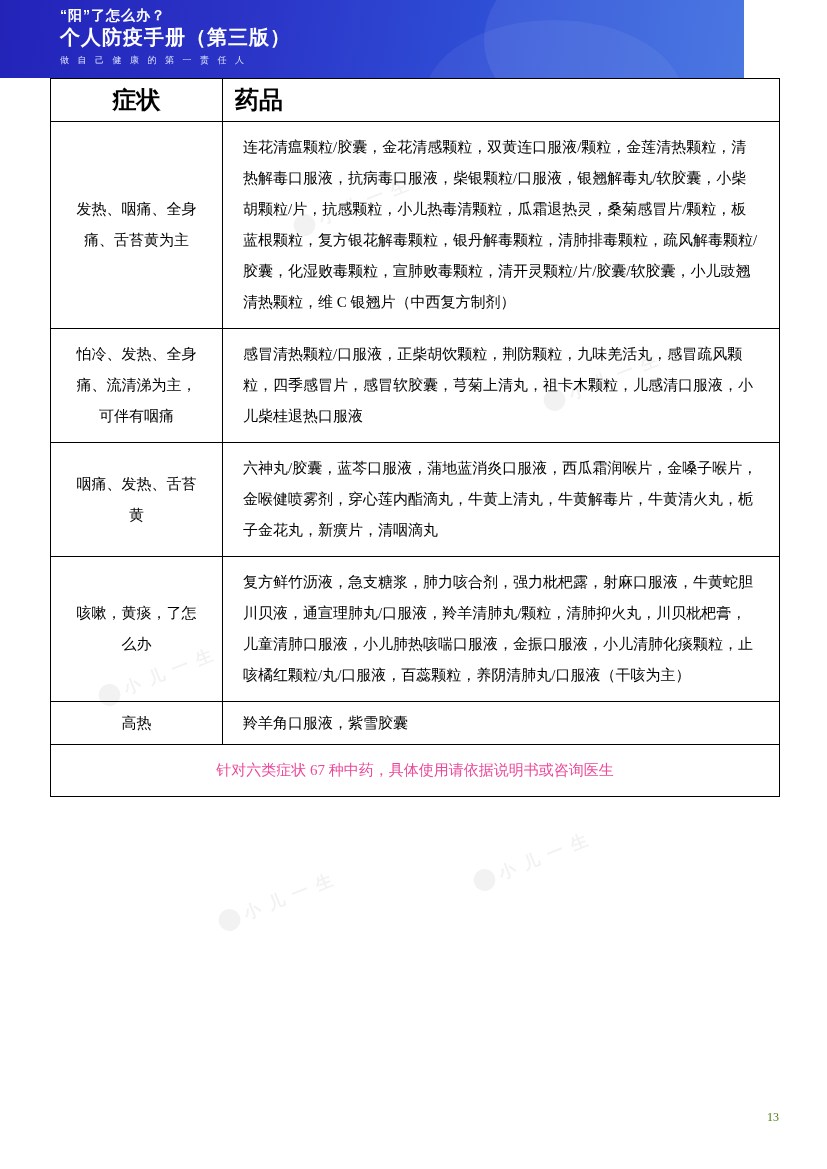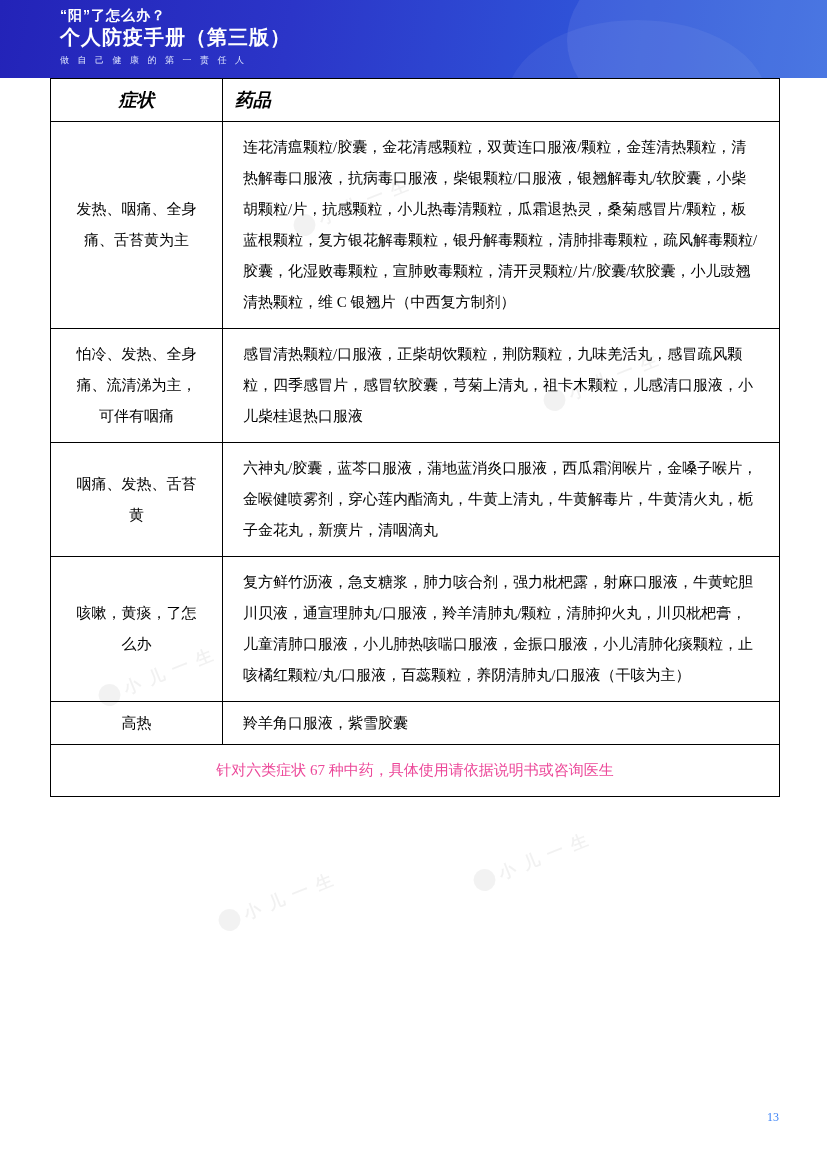--- a/index.html
+++ b/index.html
@@ -14,21 +14,21 @@
     color: #000000;
     position: relative;
     overflow: hidden;
   }
 
   
   .banner {
     position: absolute;
     left: 0;
     top: 0;
-    width: 827px;
+    width: 744px;
     height: 78px;
     background: linear-gradient(100deg, #2323b8 0%, #2b35c8 35%, #2f53d8 70%, #3b6ce0 100%);
     overflow: hidden;
   }
   .banner-swoosh {
     position: absolute;
     right: -40px;
     top: -60px;
     width: 300px;
     height: 200px;
@@ -89,24 +89,23 @@
   table.med td, table.med th {
     border: 1px solid #000000;
     vertical-align: middle;
     padding: 10px 20px;
     font-size: 15px;
     line-height: 31px;
     font-family: "Liberation Serif", "DejaVu Serif", serif;
   }
   table.med th {
     font-weight: bold;
-    font-size: 18px;
+    font-size: 24px;
     padding: 8px 12px;
     line-height: 26px;
-    font-style: italic;
   }
   col.c1 { width: 172px; }
   col.c2 { width: 557px; }
 
   th.h-symptom { text-align: center; }
   th.h-drug { text-align: left; }
 
   td.symptom {
     text-align: center;
     line-height: 34px;
@@ -155,21 +154,21 @@
   .wm4 { left: 470px; top: 850px; }
   .wm5 { left: 215px; top: 890px; }
 
   
   .page-num {
     position: absolute;
     right: 48px;
     top: 1110px;
     font-size: 12px;
     font-family: "Liberation Serif", serif;
-    color: #3b82f6;
+    color: #4d7c0f;
   }
 </style>
 </head>
 <body>
 
 <div class="banner">
   <div class="banner-swoosh"></div>
   <div class="banner-swoosh2"></div>
   <div class="banner-text">
     <div class="banner-line1">“阳”了怎么办？</div>

